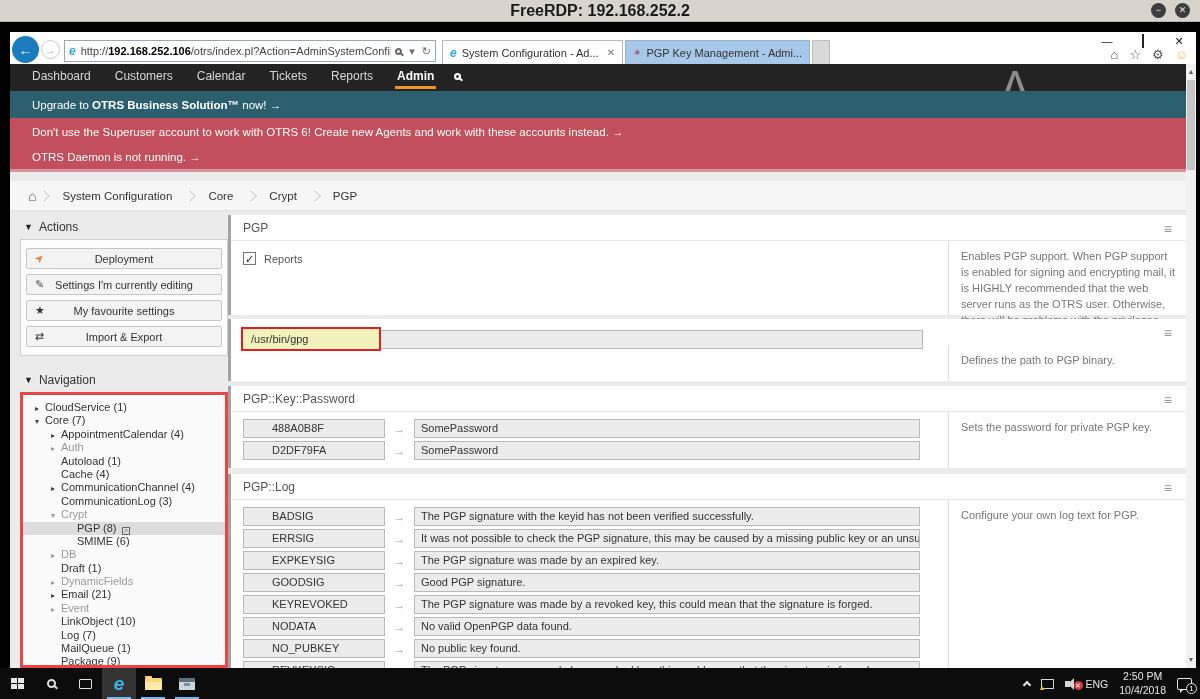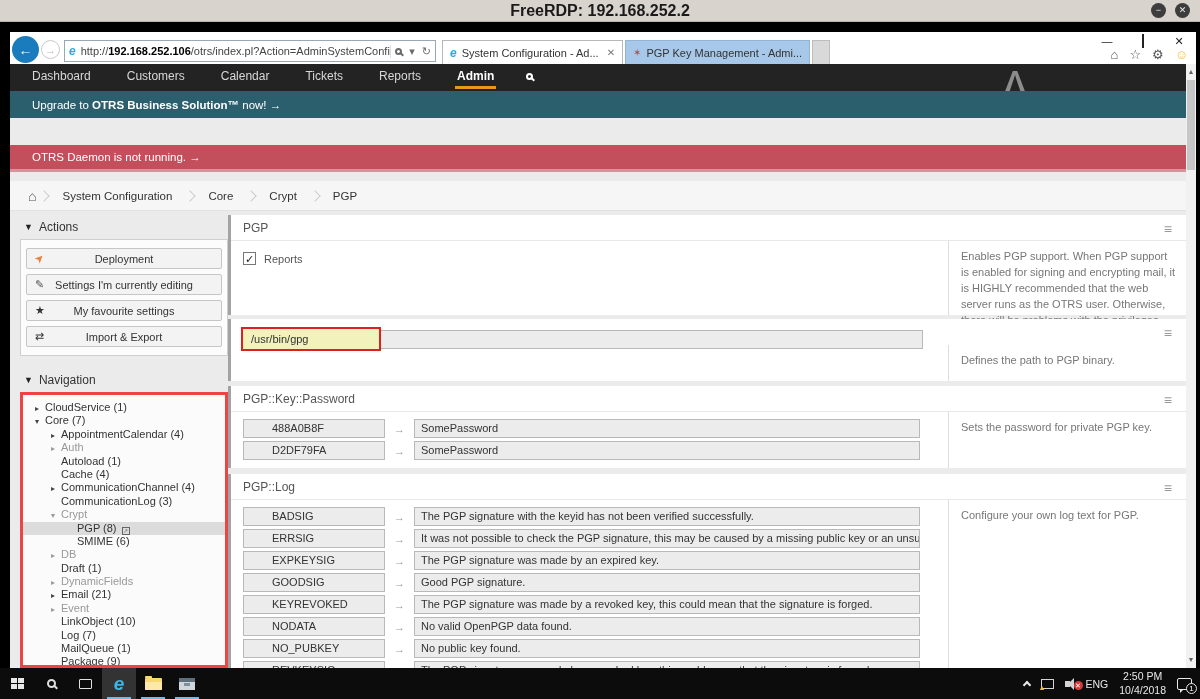--- a/index.html
+++ b/index.html
@@ -38,21 +38,21 @@
   .tab .broken { color:#a05555; font-size:10px; }
   .tab .tclose { margin-left:8px; color:#777; font-size:10px; }
   .tab-stub { width:18px; height:24px; background:#d9d9d9; border:1px solid #bdbdbd; border-bottom:none; }
   .ie-right-icons { position:absolute; top:15px; right:8px; display:flex; gap:11px; font-size:13px; color:#555; z-index:29; }
   .ie-right-icons .smiley { color:#f0c136; }
 
   
   .viewport { position:absolute; left:0; top:32px; width:1176px; height:604px; overflow:hidden; background:#ebebeb; }
 
   .otrs-nav { position:absolute; left:0; top:0; width:1176px; height:27px; background:#232323; overflow:hidden; }
-  .nav-items { position:absolute; left:10px; top:0; height:27px; display:flex; align-items:center;gap:12px; }
+  .nav-items { position:absolute; left:10px; top:0; height:27px; display:flex; align-items:center; }
   .nav-item { color:#d8d8d8; font-size:12px; padding:0 12px; height:27px; line-height:25px; position:relative; }
   .nav-item.active { color:#fff; font-weight:bold; }
   .nav-item.active::after { content:""; position:absolute; left:10px; right:10px; bottom:2px; height:3px; background:#e9971e; }
   .otrs-search { margin-left:8px; color:#fff; position:relative; top:-1px; }
   .otrs-logo { position:absolute; left:995px; top:2px; color:#8c8c8c; font-size:30px; font-weight:bold; line-height:30px; }
 
   .banner { position:absolute; left:0; width:1176px; height:27px; display:flex; align-items:center; padding:0 22px; font-size:11.5px; color:#fff; }
   .banner-upgrade { top:27px; background:#2c5f6e; }
   .banner-red1 { top:54px; background:#c24f5b; }
   .banner-red2 { top:81px; background:#c24f5b; border-bottom:3px solid #d5949b; }
@@ -206,20 +206,23 @@
             <span class="nav-item">Reports</span>
             <span class="nav-item active">Admin</span>
             <span class="mag otrs-search"></span>
           </div>
         <span class="otrs-logo">Λ</span>
       </div>
 
       <div class="banner banner-upgrade">
         <span><span>Upgrade to </span><b>OTRS Business Solution™</b><span> now! →</span></span>
       </div>
+      <div class="banner banner-red1">
+        <span>Don't use the Superuser account to work with OTRS 6! Create new Agents and work with these accounts instead. →</span>
+      </div>
       <div class="banner banner-red2">
         <span>OTRS Daemon is not running. →</span>
       </div>
 
       <div class="breadcrumb" id="crumbs">
         <span class="crumb-home">⌂</span>
       <span class="crumb-sep"></span>
           <span class="crumb">System Configuration</span>
           <span class="crumb-sep"></span>
           <span class="crumb">Core</span>

